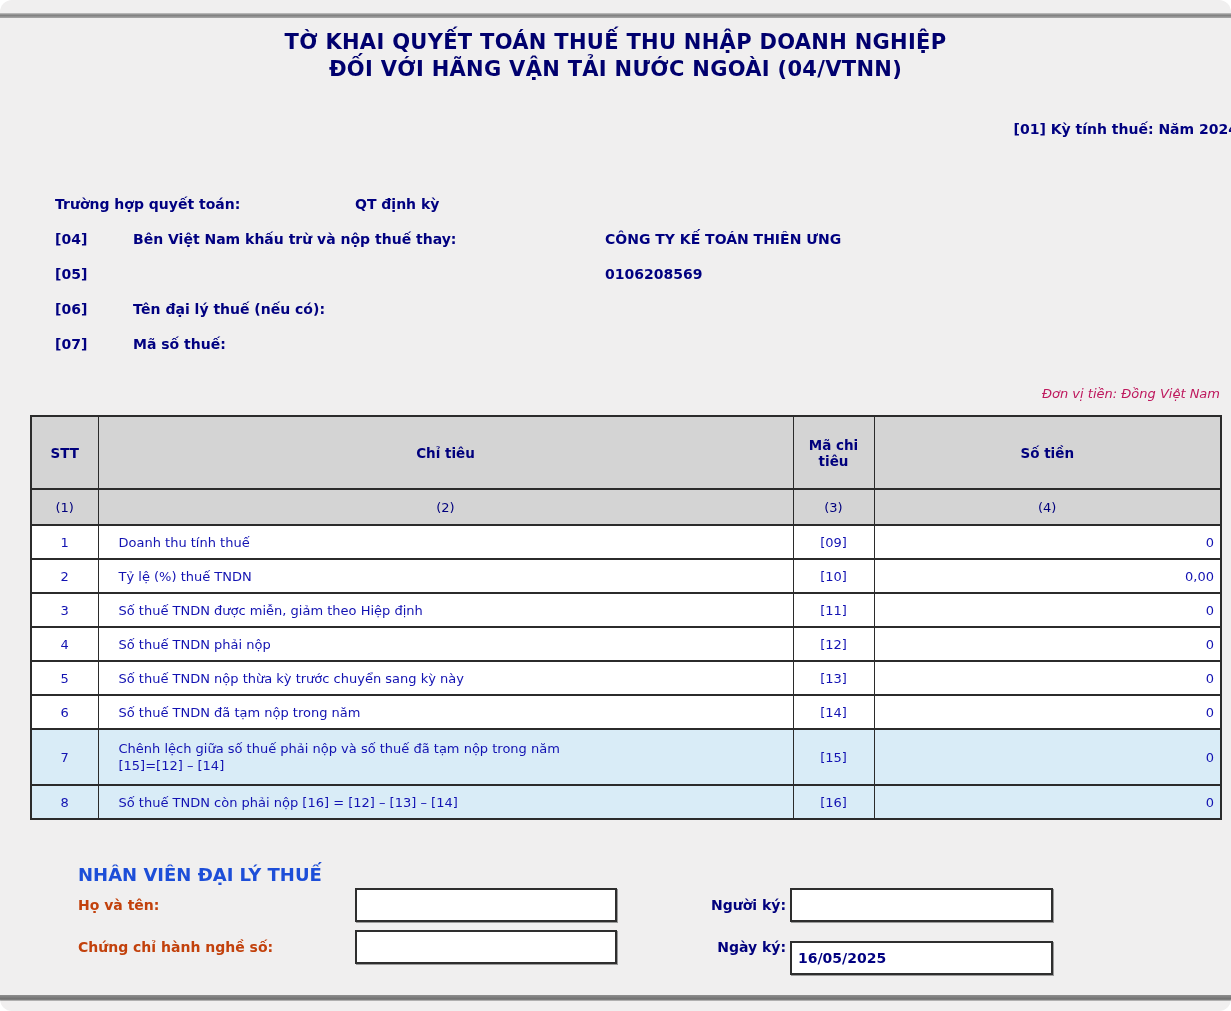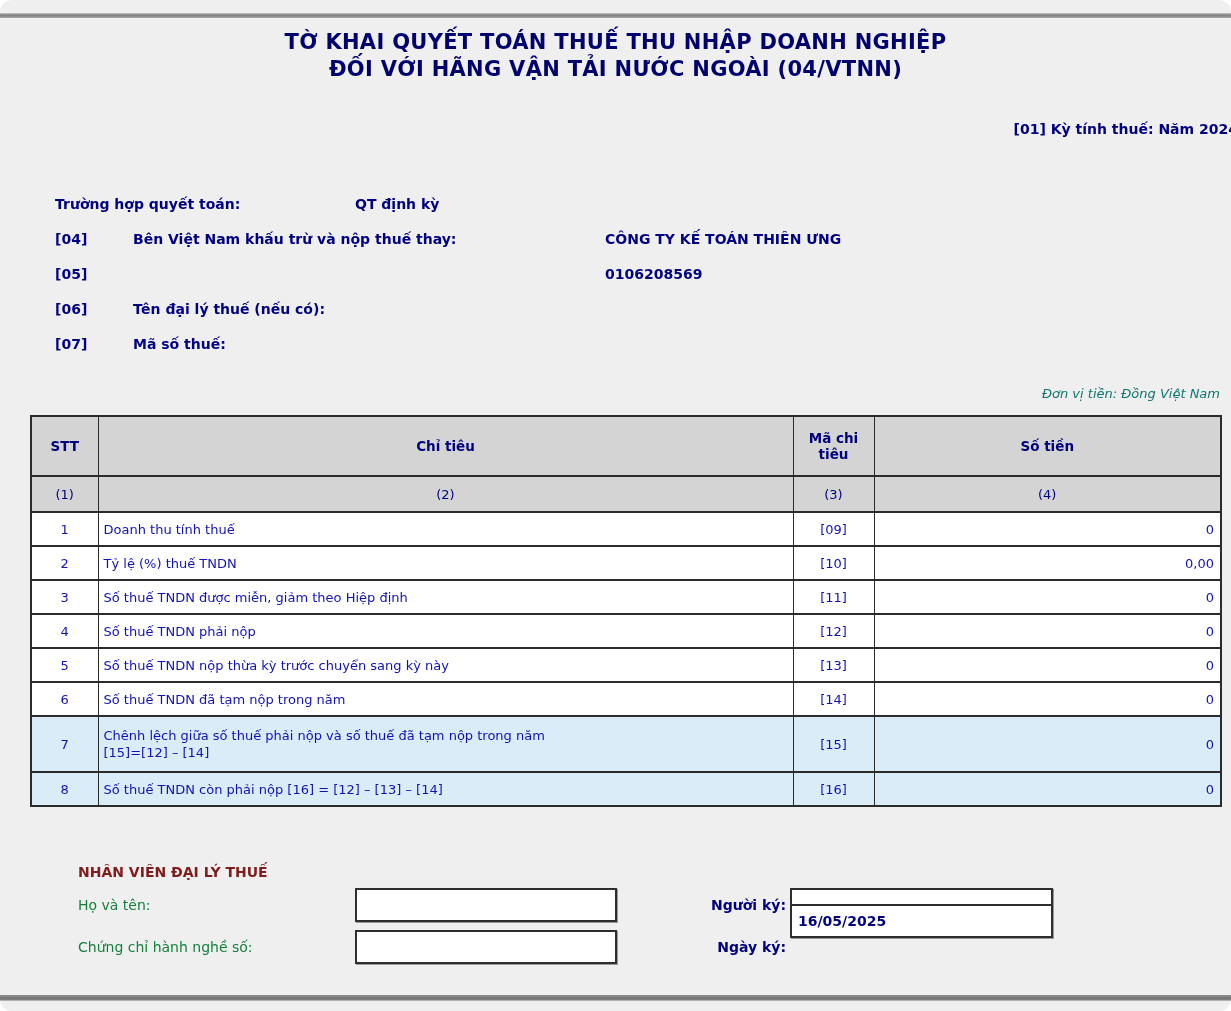--- a/index.html
+++ b/index.html
@@ -31,52 +31,52 @@
   }
   .gap-span{display:inline-block;width:14px;}
   .field-row{position:absolute;left:0;width:100%;height:20px;font-size:14px;font-weight:bold;}
   .f-code{position:absolute;left:55px;}
   .f-label{position:absolute;left:133px;}
   .f-label-wide{position:absolute;left:55px;}
   .f-value{position:absolute;left:605px;}
   .f-value-mid{position:absolute;left:355px;}
   .currency-note{
     position:absolute;right:11px;top:386px;
-    font-style:italic;font-size:13px;color:#0f766e;
+    font-style:italic;font-size:13px;color:#be185d;
   }
   .grid-wrap{position:absolute;left:30px;top:415px;}
   table.grid{
     border-collapse:collapse;table-layout:fixed;width:1190px;
     font-size:13px;color:#1212b2;
   }
   table.grid td,table.grid th{
     border:1px solid #2b2b2b;
     border-top-width:2px;border-bottom-width:2px;
     overflow:hidden;
   }
   table.grid{border:2px solid #2b2b2b;}
   tr.hdr th{
     background:#d4d4d4;font-weight:bold;color:#00007d;
     text-align:center;font-size:13.5px;
   }
   tr.subhdr td{
     background:#d4d4d4;text-align:center;color:#00007d;font-weight:normal;
   }
   td.c-stt{text-align:center;}
-  td.c-label{text-align:left;padding:2px 5px;white-space:pre-line;line-height:17px;}
+  td.c-label{text-align:left;padding:2px 20px;white-space:pre-line;line-height:17px;}
   td.c-code{text-align:center;}
   td.c-amt{text-align:right;padding-right:6px;}
   tr.hl td{background:#d9ecf7;}
   tr.rowwhite td{background:#ffffff;}
   .agent-heading{
     position:absolute;left:78px;top:864px;
-    font-size:14px;font-weight:bold;color:#7f1d1d;
+    font-size:18px;font-weight:bold;color:#1d4ed8;
   }
   .agent-label{
-    position:absolute;font-size:14px;font-weight:normal;color:#15803d;
+    position:absolute;font-size:14px;font-weight:bold;color:#c2410c;
   }
   .agent-label-r{
     position:absolute;left:620px;width:166px;text-align:right;
     font-size:14px;font-weight:bold;color:#00007d;
   }
   .win-input{
     position:absolute;
     box-sizing:border-box;
     background:#ffffff;
     border:2px solid #2e2e2e;
@@ -134,21 +134,21 @@
 
   <div class="grid-wrap">
     <table class="grid">
       <colgroup>
           <col style="width:67px">
           <col style="width:695px">
           <col style="width:81px">
           <col style="width:347px">
         </colgroup>
       <tbody>
-          <tr class="hdr" style="height:60px">
+          <tr class="hdr" style="height:73px">
         <th>STT</th>
         <th>Chỉ tiêu</th>
         <th>Mã chi tiêu</th>
         <th>Số tiền</th>
       </tr>
       <tr class="subhdr" style="height:36px">
         <td>(1)</td>
         <td>(2)</td>
         <td>(3)</td>
         <td>(4)</td>
@@ -211,17 +211,17 @@
   <div class="agent-label" style="left:78px;top:897px">Họ và tên:</div>
   <input class="win-input" style="left: 355px; top: 888px; width: 262px; height: 34px;" value="">
 
   <div class="agent-label-r" style="top:897px">Người ký:</div>
   <input class="win-input" style="left: 790px; top: 888px; width: 263px; height: 34px;" value="">
 
   <div class="agent-label" style="left:78px;top:939px">Chứng chỉ hành nghề số:</div>
   <input class="win-input" style="left: 355px; top: 930px; width: 262px; height: 34px;" value="">
 
   <div class="agent-label-r" style="top:939px">Ngày ký:</div>
-  <input class="win-input date" style="left: 790px; top: 904px; width: 263px; height: 34px;" value="16/05/2025">
+  <input class="win-input date" style="left: 790px; top: 941px; width: 263px; height: 34px;" value="16/05/2025">
 
   <div class="divider-bottom"></div>
 
 </div>
 
 </body></html>

